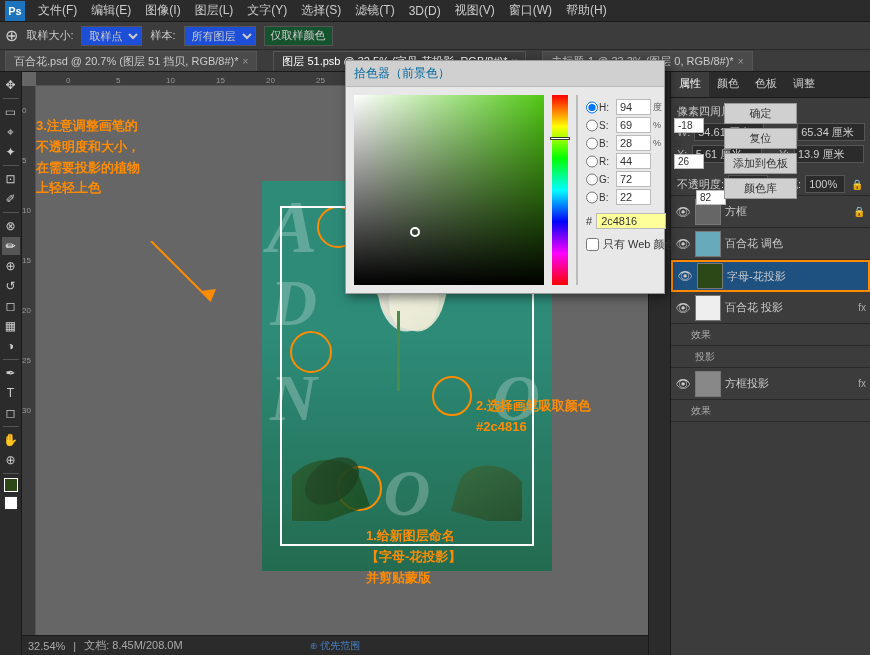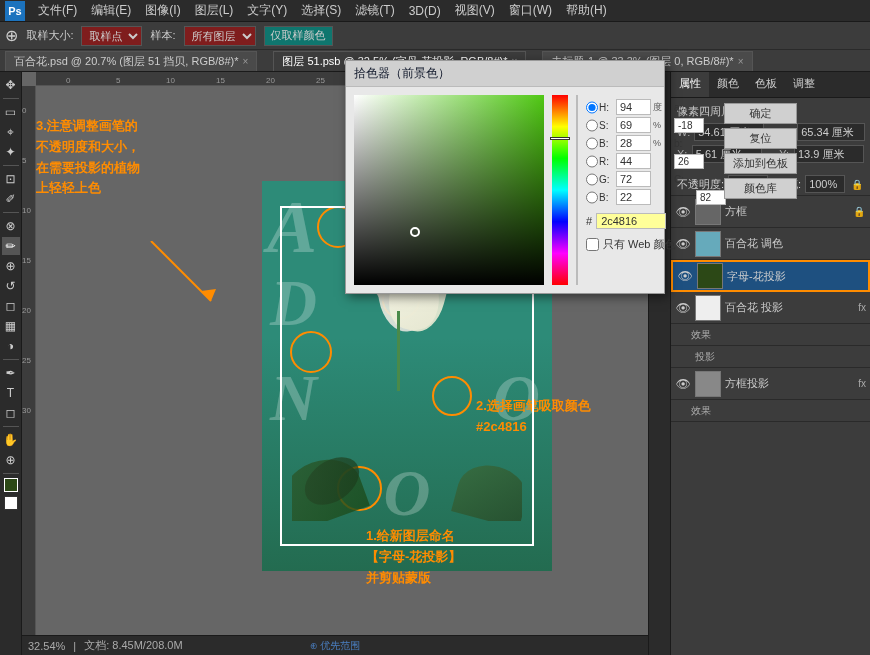--- a/index.html
+++ b/index.html
@@ -6,22 +6,22 @@
     body { width: 870px; height: 655px; background: #3c3c3c; font-family: 'Microsoft YaHei', Arial, sans-serif; font-size: 12px; color: #ccc; overflow: hidden; position: relative; }
 
     
     .menu-bar { width: 100%; height: 22px; background: #2b2b2b; display: flex; align-items: center; padding: 0 5px; gap: 2px; border-bottom: 1px solid #1a1a1a; }
     .menu-bar-logo { width: 20px; height: 20px; background: #1c73be; display: flex; align-items: center; justify-content: center; color: #fff; font-size: 11px; font-weight: bold; margin-right: 5px; }
     .menu-item { padding: 2px 6px; color: #ccc; font-size: 12px; cursor: pointer; }
 
     
     .toolbar { width: 100%; height: 28px; background: #3c3c3c; display: flex; align-items: center; padding: 0 5px; gap: 8px; border-bottom: 1px solid #2a2a2a; }
     .toolbar-item { color: #ccc; font-size: 11px; display: flex; align-items: center; gap: 3px; }
-    .toolbar-select { background: #7f1d1d; border: 1px solid #555; color: #ccc; font-size: 11px; padding: 1px 3px; height: 20px; }
-    .toolbar-btn { background: #0f766e; border: 1px solid #555; color: #ccc; font-size: 11px; padding: 1px 6px; height: 20px; cursor: pointer; }
+    .toolbar-select { background: #1d4ed8; border: 1px solid #555; color: #ccc; font-size: 11px; padding: 1px 3px; height: 20px; }
+    .toolbar-btn { background: #14532d; border: 1px solid #555; color: #ccc; font-size: 11px; padding: 1px 6px; height: 20px; cursor: pointer; }
 
     
     .tab-bar { width: 100%; height: 22px; background: #3c3c3c; display: flex; align-items: flex-end; padding-left: 5px; border-bottom: 1px solid #1a1a1a; }
     .tab { height: 20px; padding: 0 8px; font-size: 11px; display: flex; align-items: center; gap: 4px; background: #4a4a4a; border: 1px solid #555; border-bottom: none; color: #ccc; cursor: pointer; margin-right: 16px; }
     .tab.active { background: #3c3c3c; color: #fff; }
     .tab-close { font-size: 10px; color: #999; }
 
     
     .main-area { display: flex; width: 870px; height: calc(655px - 72px); }
 
@@ -52,21 +52,21 @@
 
     
     .prop-content { padding: 6px; flex-shrink: 0; }
     .prop-row { display: flex; align-items: center; gap: 4px; margin-bottom: 4px; }
     .prop-label { color: #aaa; font-size: 11px; width: 16px; }
     .prop-input { background: #2b2b2b; border: 1px solid #555; color: #ccc; font-size: 11px; width: 55px; height: 18px; padding: 1px 3px; }
     .prop-link { font-size: 14px; color: #aaa; cursor: pointer; }
 
     
     .color-picker { position: absolute; top: 60px; right: 205px; width: 320px; background: #e8e8e8; border: 1px solid #999; box-shadow: 3px 3px 10px rgba(0,0,0,0.5); z-index: 100; }
-    .color-picker-title { background: #d0d0d0; padding: 4px 8px; font-size: 12px; color: #0f172a; border-bottom: 1px solid #bbb; display: flex; justify-content: space-between; align-items: center; }
+    .color-picker-title { background: #d0d0d0; padding: 4px 8px; font-size: 12px; color: #0369a1; border-bottom: 1px solid #bbb; display: flex; justify-content: space-between; align-items: center; }
     .color-picker-body { padding: 8px; display: flex; gap: 8px; }
     .color-gradient { width: 190px; height: 190px; position: relative; background: linear-gradient(to bottom, transparent, black), linear-gradient(to right, white, #4caf50); cursor: crosshair; flex-shrink: 0; }
     .color-gradient-cursor { position: absolute; width: 10px; height: 10px; border: 2px solid white; border-radius: 50%; top: 50%; left: 40%; transform: translate(-50%, -50%); }
     .color-hue-bar { width: 16px; height: 190px; background: linear-gradient(to bottom, #ff0000, #ffff00, #00ff00, #00ffff, #0000ff, #ff00ff, #ff0000); cursor: pointer; flex-shrink: 0; position: relative; }
     .color-hue-cursor { position: absolute; left: -2px; right: -2px; top: 15%; height: 3px; background: #fff; border: 1px solid #333; }
     .color-val { width: 35px; font-size: 11px; border: 1px solid #bbb; background: #fff; color: #333; padding: 1px 3px; }
     .color-hex-row { display: flex; align-items: center; gap: 4px; margin-top: 4px; }
     .color-hex-label { font-size: 11px; color: #333; }
     .color-hex-input { width: 70px; font-size: 11px; border: 1px solid #bbb; background: #fff; color: #333; padding: 1px 4px; background: #ffff99; }
     .color-buttons { display: flex; flex-direction: column; gap: 4px; padding: 8px 6px; }

